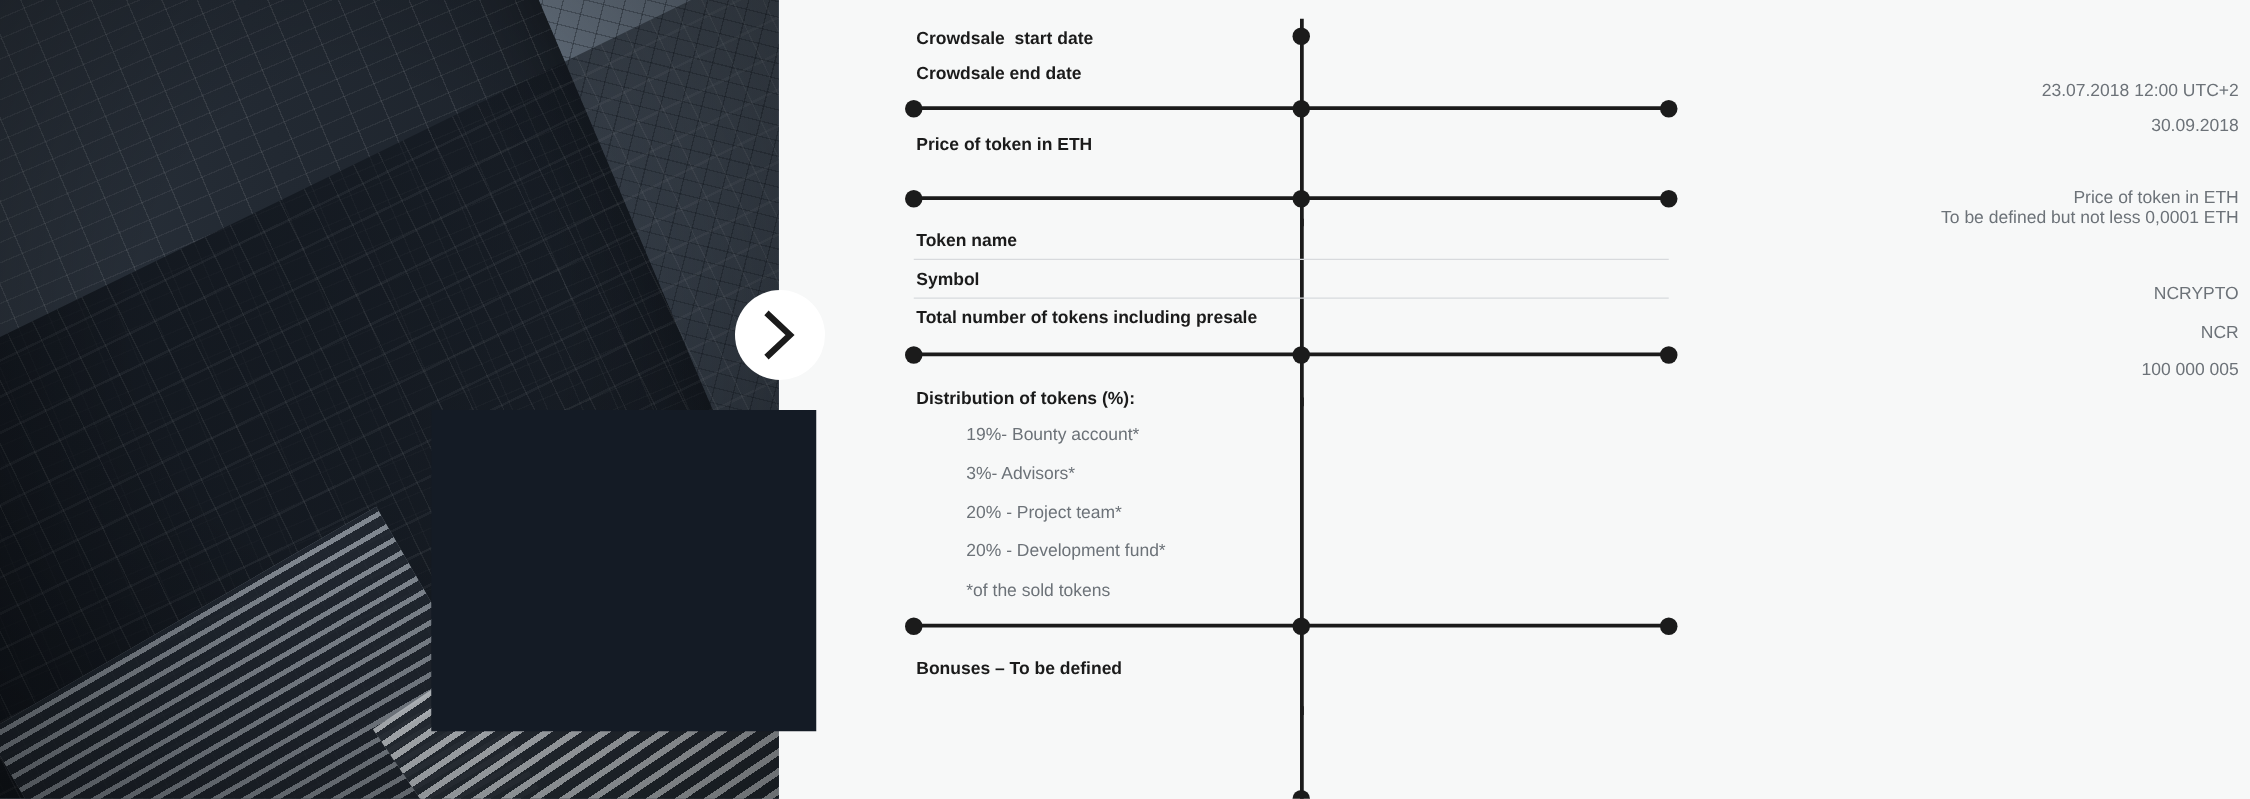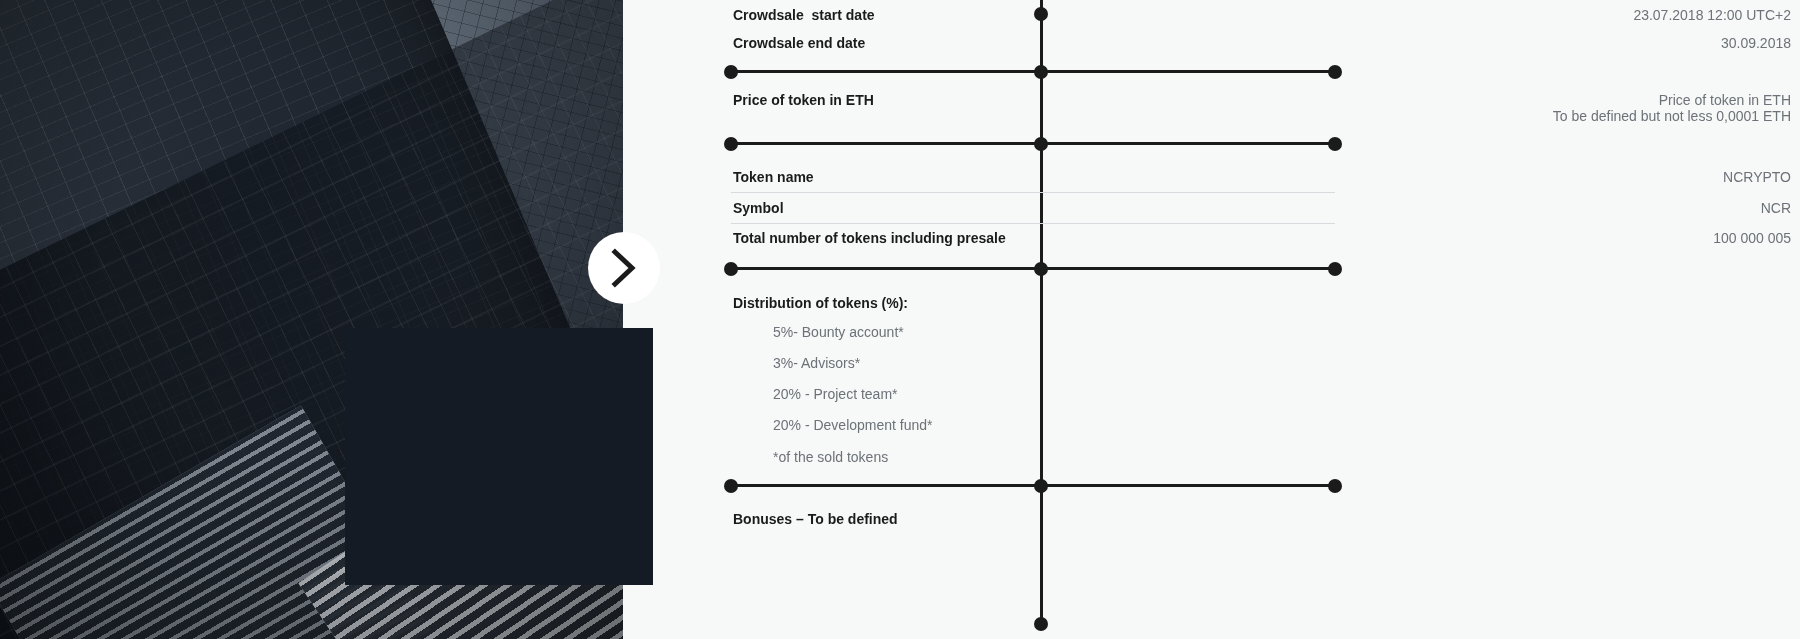--- a/index.html
+++ b/index.html
@@ -107,21 +107,21 @@
   
   .next-btn {
     position:absolute; left:588px; top:232px; width:72px; height:72px;
     border-radius:50%; background:#ffffff;
     display:flex; align-items:center; justify-content:center;
     cursor:pointer;
   }
   .next-btn svg { display:block; }
 
   
-  .content { position:absolute; left:623px; top:0; width:1177px; height:556px; }
+  .content { position:absolute; left:623px; top:15px; width:1177px; height:556px; }
 
   
   .spine {
     position:absolute; left:417px; top:0; width:2.5px; background:#1b1b1b;
   }
   .spine.s1 { top:0;   height:166px; }
   .spine.s2 { top:160px; height:150px; }
   .spine.s3 { top:303px; height:254px; }
   .spine.s4 { top:550px; height:76px; }
 
@@ -151,20 +151,21 @@
 
   .row-label {
     position:absolute; left:110px;
     font-size:14px; font-weight:bold; color:#1b1b1b;
     white-space:pre;
   }
   .row-value {
     position:absolute; right:9px; text-align:right;
     font-size:14px; color:#6c7278;
     white-space:pre;
+    margin-top:42px;
   }
   .dist-item {
     position:absolute; left:150px;
     font-size:14px; color:#6c7278;
   }
   .dist-title {
     position:absolute; left:110px;
     font-size:14px; font-weight:bold; color:#1b1b1b;
   }
 </style>
@@ -239,21 +240,21 @@
     <div class="row-label" style="top:230px;">Total number of tokens including presale</div>
     <div class="row-value" style="top:230px;">100 000 005</div>
 
     <div class="rule" style="top:267px;">
       <span class="cap-l"></span>
       <span class="cap-c"></span>
       <span class="cap-r"></span>
     </div>
 
     <div class="dist-title" style="top:295px;">Distribution of tokens (%):</div>
-    <div class="dist-item" style="top:324px;">5%- Bounty account*</div>
+    <div class="dist-item" style="top:324px;">19%- Bounty account*</div>
     <div class="dist-item" style="top:355px;">3%- Advisors*</div>
     <div class="dist-item" style="top:386px;">20% - Project team*</div>
     <div class="dist-item" style="top:417px;">20% - Development fund*</div>
     <div class="dist-item" style="top:449px;">*of the sold tokens</div>
 
     <div class="rule" style="top:484px;">
       <span class="cap-l"></span>
       <span class="cap-c"></span>
       <span class="cap-r"></span>
     </div>

